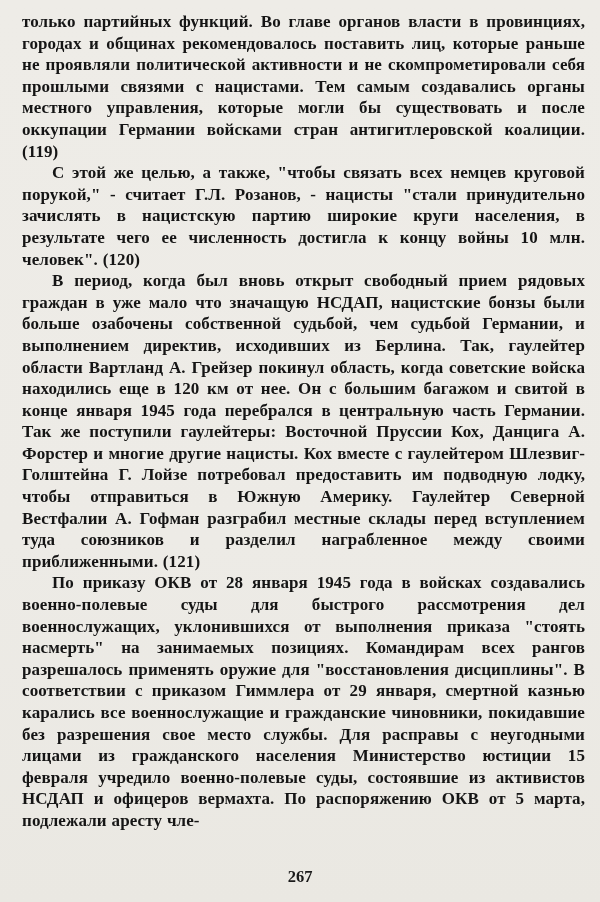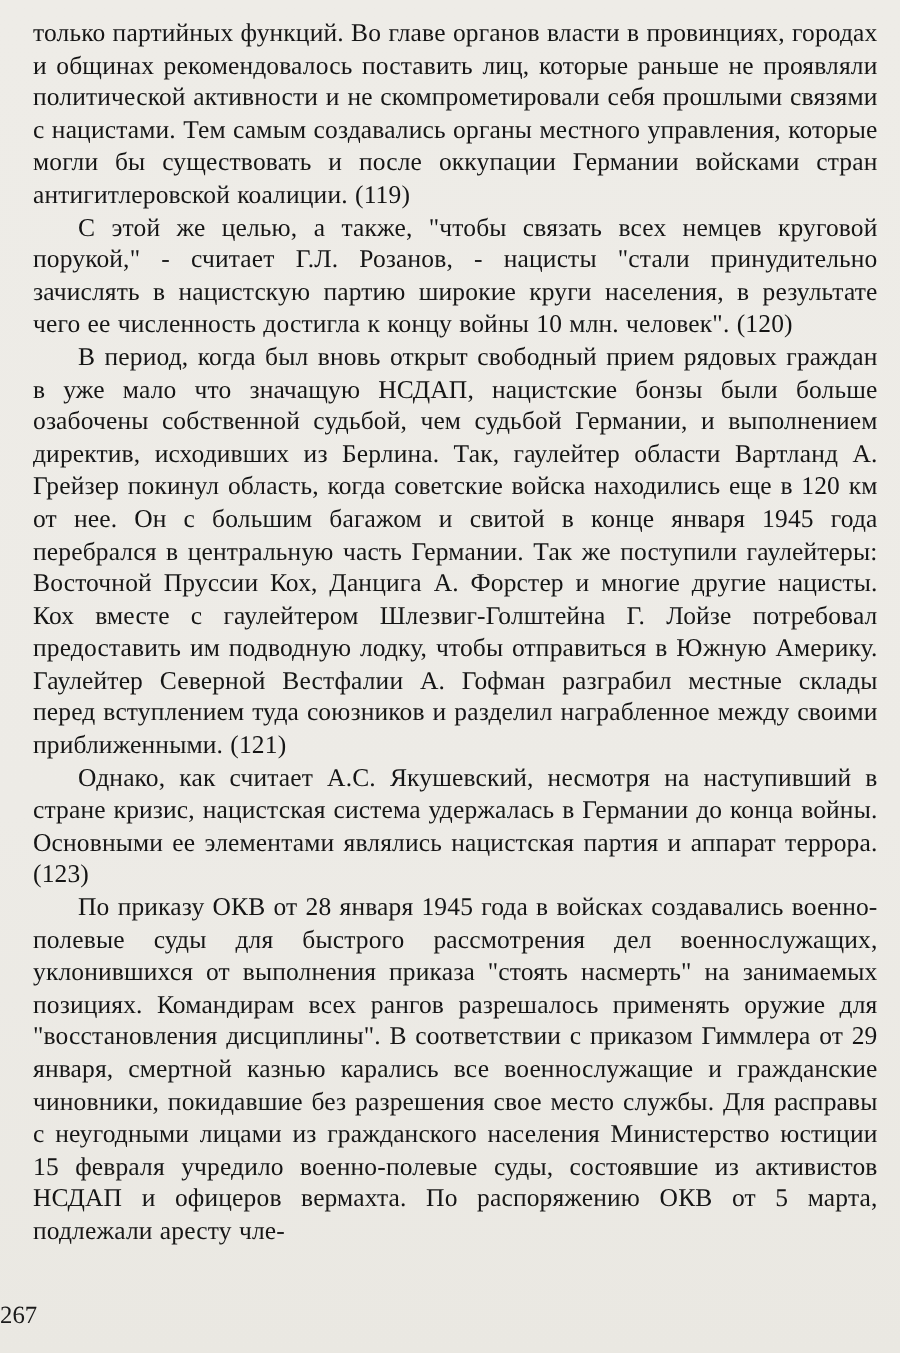--- a/index.html
+++ b/index.html
@@ -23,39 +23,40 @@
     background: linear-gradient(180deg, #eeece7 0%, #edebe6 60%, #eae8e2 100%);
   }
   .text-block p {
     margin: 0;
     font-size: 17px;
     line-height: 21.6px;
     text-align: justify;
     letter-spacing: 0.1px;
     word-spacing: 0.5px;
     hyphens: auto;
+    font-weight: bold;
   }
   .text-block p.indent {
     text-indent: 30px;
   }
   .page-number {
     position: absolute;
     bottom: 15px;
     left: 0;
     right: 0;
-    text-align: left;
+    text-align: center;
     font-size: 16.5px;
     color: #1a1a1a;
+    font-weight: bold;
   }
 </style>
 </head>
 <body>
 
 <div class="page">
   <div class="text-block" id="text-block">
       <p>только партийных функций. Во главе органов власти в провинциях, городах и общинах рекомендовалось поставить лиц, которые раньше не проявляли политической активности и не скомпрометировали себя прошлыми связями с нацистами. Тем самым создавались органы местного управления, которые могли бы существовать и после оккупации Германии войсками стран антигитлеровской коалиции. (119)</p>
       <p class="indent">С этой же целью, а также, "чтобы связать всех немцев круговой порукой," - считает Г.Л. Розанов, - нацисты "стали принудительно зачислять в нацистскую партию широкие круги населения, в результате чего ее численность достигла к концу войны 10 млн. человек". (120)</p>
       <p class="indent">В период, когда был вновь открыт свободный прием рядовых граждан в уже мало что значащую НСДАП, нацистские бонзы были больше озабочены собственной судьбой, чем судьбой Германии, и выполнением директив, исходивших из Берлина. Так, гаулейтер области Вартланд А. Грейзер покинул область, когда советские войска находились еще в 120 км от нее. Он с большим багажом и свитой в конце января 1945 года перебрался в центральную часть Германии. Так же поступили гаулейтеры: Восточной Пруссии Кох, Данцига А. Форстер и многие другие нацисты. Кох вместе с гаулейтером Шлезвиг-Голштейна Г. Лойзе потребовал предоставить им подводную лодку, чтобы отправиться в Южную Америку. Гаулейтер Северной Вестфалии А. Гофман разграбил местные склады перед вступлением туда союзников и разделил награбленное между своими приближенными. (121)</p>
-      <p class="indent">Однако, как считает А.С. Якушевский, несмотря на наступивший в стране кризис, нацистская система удержалась в Германии до конца войны. Основными ее элементами являлись нацистская партия и аппарат террора. (123)</p>
       <p class="indent">По приказу ОКВ от 28 января 1945 года в войсках создавались военно-полевые суды для быстрого рассмотрения дел военнослужащих, уклонившихся от выполнения приказа "стоять насмерть" на занимаемых позициях. Командирам всех рангов разрешалось применять оружие для "восстановления дисциплины". В соответствии с приказом Гиммлера от 29 января, смертной казнью карались все военнослужащие и гражданские чиновники, покидавшие без разрешения свое место службы. Для расправы с неугодными лицами из гражданского населения Министерство юстиции 15 февраля учредило военно-полевые суды, состоявшие из активистов НСДАП и офицеров вермахта. По распоряжению ОКВ от 5 марта, подлежали аресту чле-</p>
     </div>
   <div class="page-number">267</div>
 </div>
 
 </body></html>

